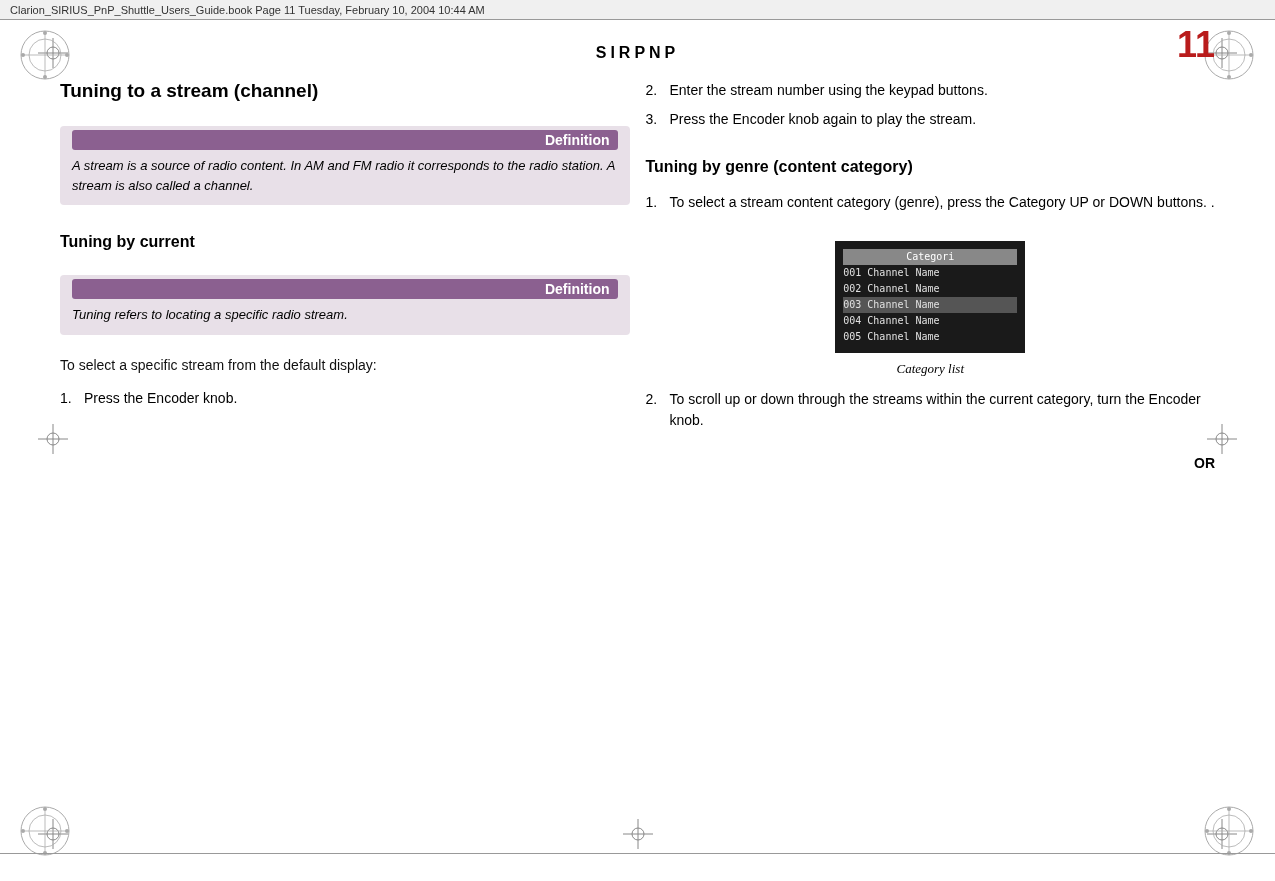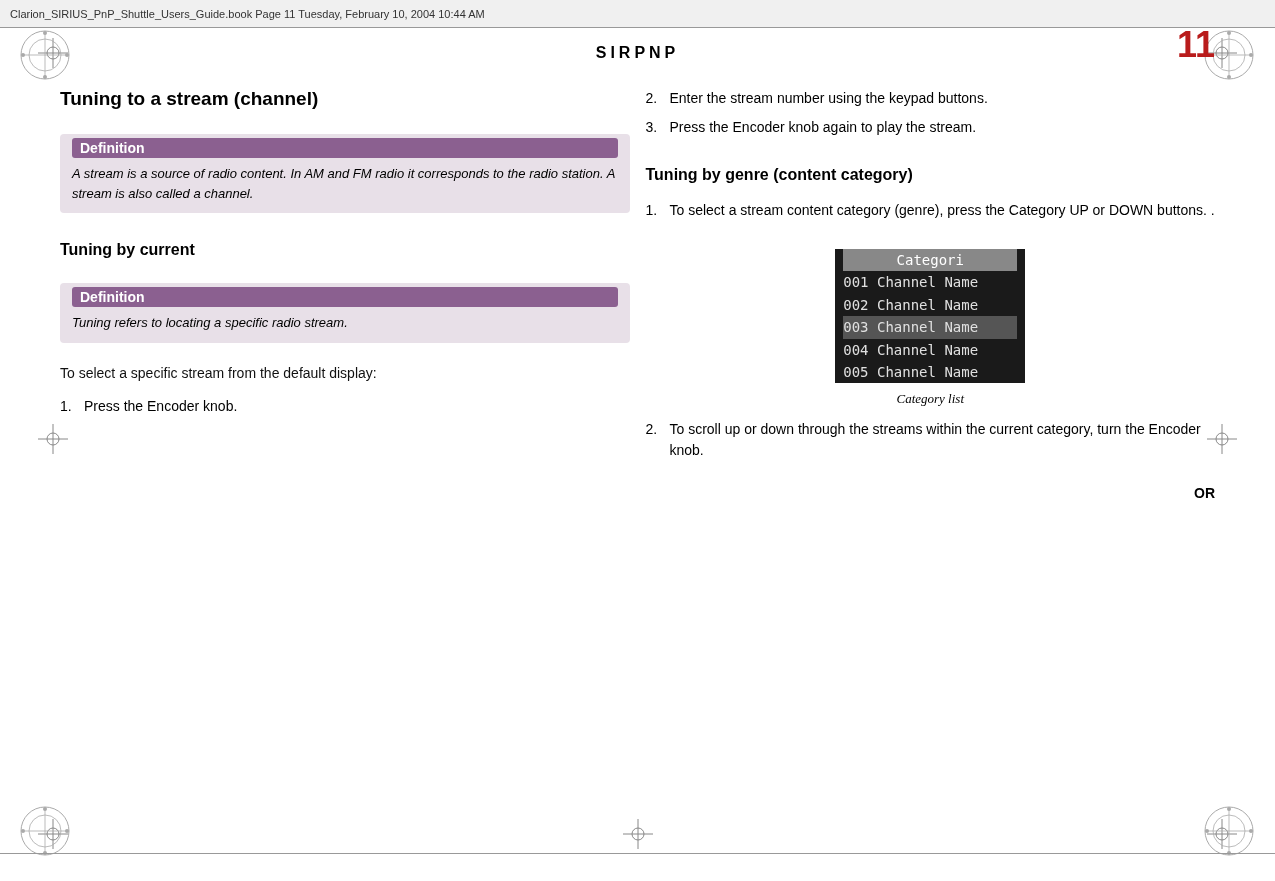--- a/index.html
+++ b/index.html
@@ -14,21 +14,21 @@
       overflow: hidden;
       position: relative;
     }
 
     
     .top-bar {
       position: absolute;
       top: 0;
       left: 0;
       right: 0;
-      height: 28px;
+      height: 20px;
       background: #f0f0f0;
       border-bottom: 1px solid #999;
       display: flex;
       align-items: center;
       padding: 0 10px;
       font-size: 11px;
       font-family: Arial, sans-serif;
       color: #333;
     }
 
@@ -59,21 +59,20 @@
     
     .main-content {
       position: absolute;
       top: 80px;
       left: 60px;
       right: 60px;
       bottom: 60px;
       display: flex;
       flex-direction: row;
       gap: 16px;
-      margin-top: 8px;
     }
 
     
     .left-col {
       flex: 1;
       display: flex;
       flex-direction: column;
       gap: 12px;
     }
 
@@ -118,21 +117,21 @@
       padding: 4px 12px 10px 12px;
       margin: 8px 0;
     }
 
     .definition-header {
       background: #8b6090;
       color: #ffffff;
       font-size: 14px;
       font-weight: bold;
       font-family: Arial, sans-serif;
-      text-align: left;
+      text-align: right;
       padding: 2px 8px;
       border-radius: 3px;
       margin-bottom: 6px;
     }
 
     .definition-text {
       font-size: 13px;
       font-style: italic;
       line-height: 1.5;
       font-family: Arial, sans-serif;
@@ -155,22 +154,22 @@
     .numbered-list li .num {
       min-width: 16px;
       font-weight: normal;
     }
 
     
     .category-image {
       background: #1a1a1a;
       color: #e0e0e0;
       font-family: monospace;
-      font-size: 14px;
-      padding: 0 8px;
+      font-size: 10px;
+      padding: 8px 8px;
       line-height: 1.6;
       width: 190px;
       margin: 8px auto;
       display: block;
     }
     .category-image .cat-header {
       background: #888;
       color: #fff;
       text-align: center;
       padding: 0 2px;

